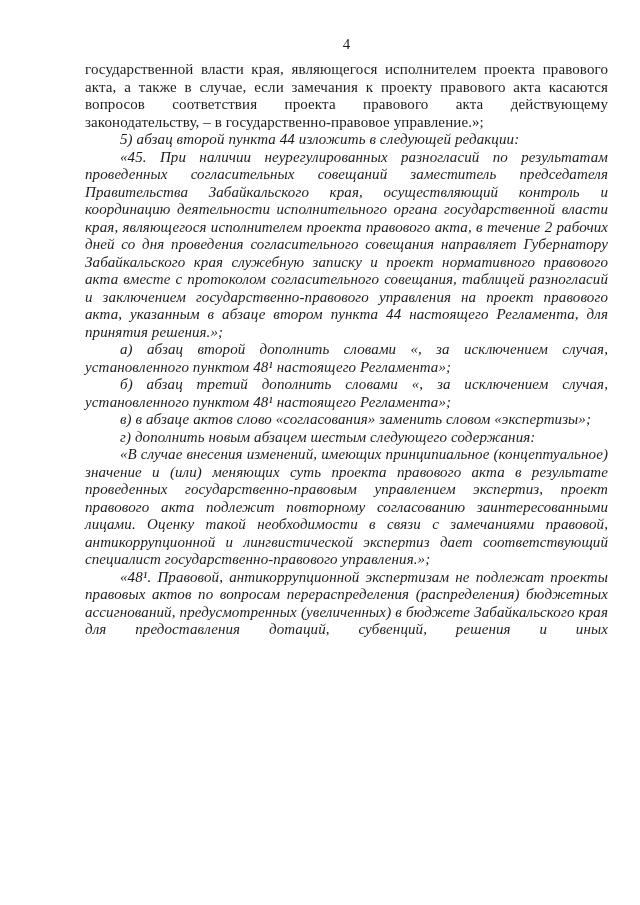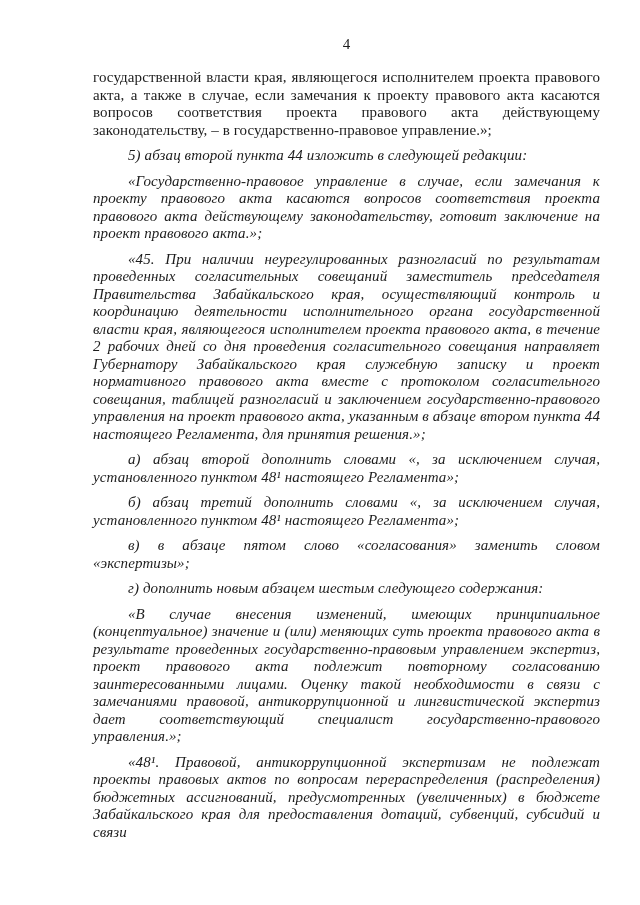--- a/index.html
+++ b/index.html
@@ -33,41 +33,40 @@
     position: absolute;
     top: 61px;
     left: 85px;
     width: 523px;
     font-size: 15px;
     line-height: 17.5px;
     text-align: justify;
     letter-spacing: 0.1px;
   }
   .doc-body p {
-    margin: 8px;
+    margin: 0;
     padding: 0;
   }
   .doc-body p.indent {
     text-indent: 35px;
     font-style: italic;
   }
   .doc-body p.justify-last {
     text-align-last: justify;
   }
 </style>
 </head>
 <body>
 
 <div class="page">
   <div class="page-number">4</div>
   <div class="doc-body" id="paragraphs">
       <p>государственной власти края, являющегося исполнителем проекта правового акта, а также в случае, если замечания к проекту правового акта касаются вопросов соответствия проекта правового акта действующему законодательству, – в государственно-правовое управление.»;</p>
       <p class="indent">5) абзац второй пункта 44 изложить в следующей редакции:</p>
-      <p class="indent">«Государственно-правовое управление в случае, если замечания к проекту правового акта касаются вопросов соответствия проекта правового акта действующему законодательству, готовит заключение на проект правового акта.»;</p>
       <p class="indent">«45. При наличии неурегулированных разногласий по результатам проведенных согласительных совещаний заместитель председателя Правительства Забайкальского края, осуществляющий контроль и координацию деятельности исполнительного органа государственной власти края, являющегося исполнителем проекта правового акта, в течение 2 рабочих дней со дня проведения согласительного совещания направляет Губернатору Забайкальского края служебную записку и проект нормативного правового акта вместе с протоколом согласительного совещания, таблицей разногласий и заключением государственно-правового управления на проект правового акта, указанным в абзаце втором пункта 44 настоящего Регламента, для принятия решения.»;</p>
       <p class="indent">а) абзац второй дополнить словами «, за исключением случая, установленного пунктом 48¹ настоящего Регламента»;</p>
       <p class="indent">б) абзац третий дополнить словами «, за исключением случая, установленного пунктом 48¹ настоящего Регламента»;</p>
-      <p class="indent">в) в абзаце пятом слово «согласования» заменить словом «экспертизы»;</p>
+      <p class="indent">в) в абзаце актов слово «согласования» заменить словом «экспертизы»;</p>
       <p class="indent">г) дополнить новым абзацем шестым следующего содержания:</p>
       <p class="indent">«В случае внесения изменений, имеющих принципиальное (концептуальное) значение и (или) меняющих суть проекта правового акта в результате проведенных государственно-правовым управлением экспертиз, проект правового акта подлежит повторному согласованию заинтересованными лицами. Оценку такой необходимости в связи с замечаниями правовой, антикоррупционной и лингвистической экспертиз дает соответствующий специалист государственно-правового управления.»;</p>
-      <p class="indent justify-last">«48¹. Правовой, антикоррупционной экспертизам не подлежат проекты правовых актов по вопросам перераспределения (распределения) бюджетных ассигнований, предусмотренных (увеличенных) в бюджете Забайкальского края для предоставления дотаций, субвенций, субсидий и связи</p>
+      <p class="indent justify-last">«48¹. Правовой, антикоррупционной экспертизам не подлежат проекты правовых актов по вопросам перераспределения (распределения) бюджетных ассигнований, предусмотренных (увеличенных) в бюджете Забайкальского края для предоставления дотаций, субвенций, решения и иных</p>
     </div>
 </div>
 
 </body></html>

